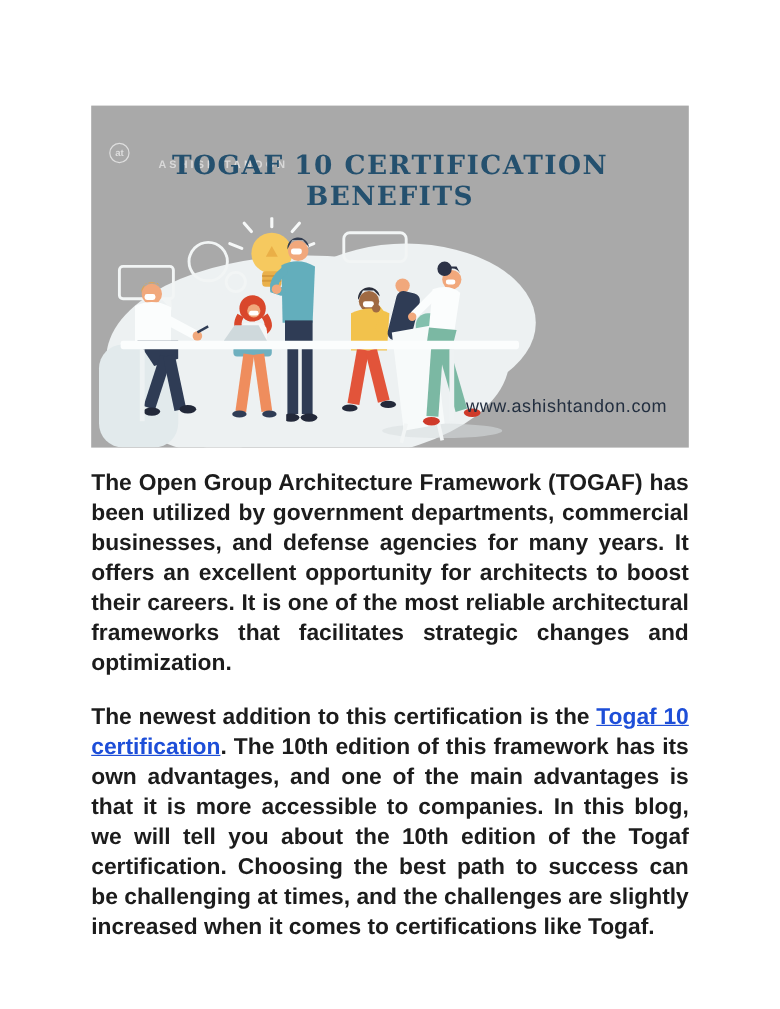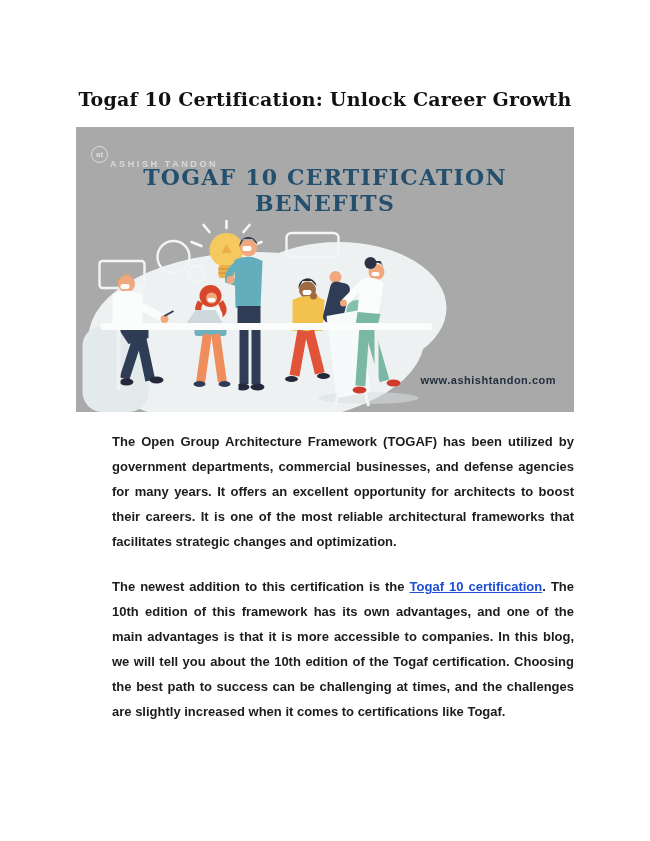--- a/index.html
+++ b/index.html
@@ -28,22 +28,22 @@
     margin-bottom: 17px;
   }
   
   .banner {
     position: relative;
     width: 498px; height: 285px;
     background: #a9a9a9;
     overflow: hidden;
   }
   .brand {
-    position: absolute; top: 12px; left: 15px;
-    display: flex; align-items: center; gap: 2px;
+    position: absolute; top: 24px; left: 15px;
+    display: flex; align-items: center; gap: 24px;
   }
   .brand .monogram {
     width: 17px; height: 17px;
     border: 1.4px solid #dedede;
     border-radius: 50%;
     color: #dedede;
     font-size: 8px; font-weight: 700;
     display: flex; align-items: center; justify-content: center;
     letter-spacing: 0;
   }
@@ -62,49 +62,47 @@
     letter-spacing: 1.2px;
     color: #24506e;
   }
   .illus {
     position: absolute; left: 0; bottom: 0;
     width: 498px; height: 192px;
     display: block;
   }
   .website {
     position: absolute; right: 18px; bottom: 26px;
-    font-size: 11px; font-weight: 700;
+    font-size: 15px; font-weight: 400;
     letter-spacing: 0.5px;
     color: #232f40;
   }
   
   .article { margin-top: 17px; }
   .article p {
-    font-size: 13px;
+    font-size: 19px;
     font-weight: 600;
     line-height: 25px;
     color: #1c1c1c;
     text-align: justify;
-    margin-left: 36px;
   }
   .article p + p { margin-top: 20px; }
   a.inline-link {
     color: #1d4ed8;
     font-weight: 700;
     text-decoration: underline;
     cursor: pointer;
   }
 </style>
 </head>
 <body>
 
 <div class="page">
   <div class="content">
 
-    <h1 class="doc-title">Togaf 10 Certification: Unlock Career Growth</h1>
 
     <div class="banner">
       <div class="brand">
         <span class="monogram">at</span>
         <span class="brand-name">ASHISH TANDON</span>
       </div>
 
       <div class="banner-heading">TOGAF 10 CERTIFICATION BENEFITS</div>
 
       <svg class="illus" viewBox="0 0 497 192" xmlns="http://www.w3.org/2000/svg" aria-hidden="true">

